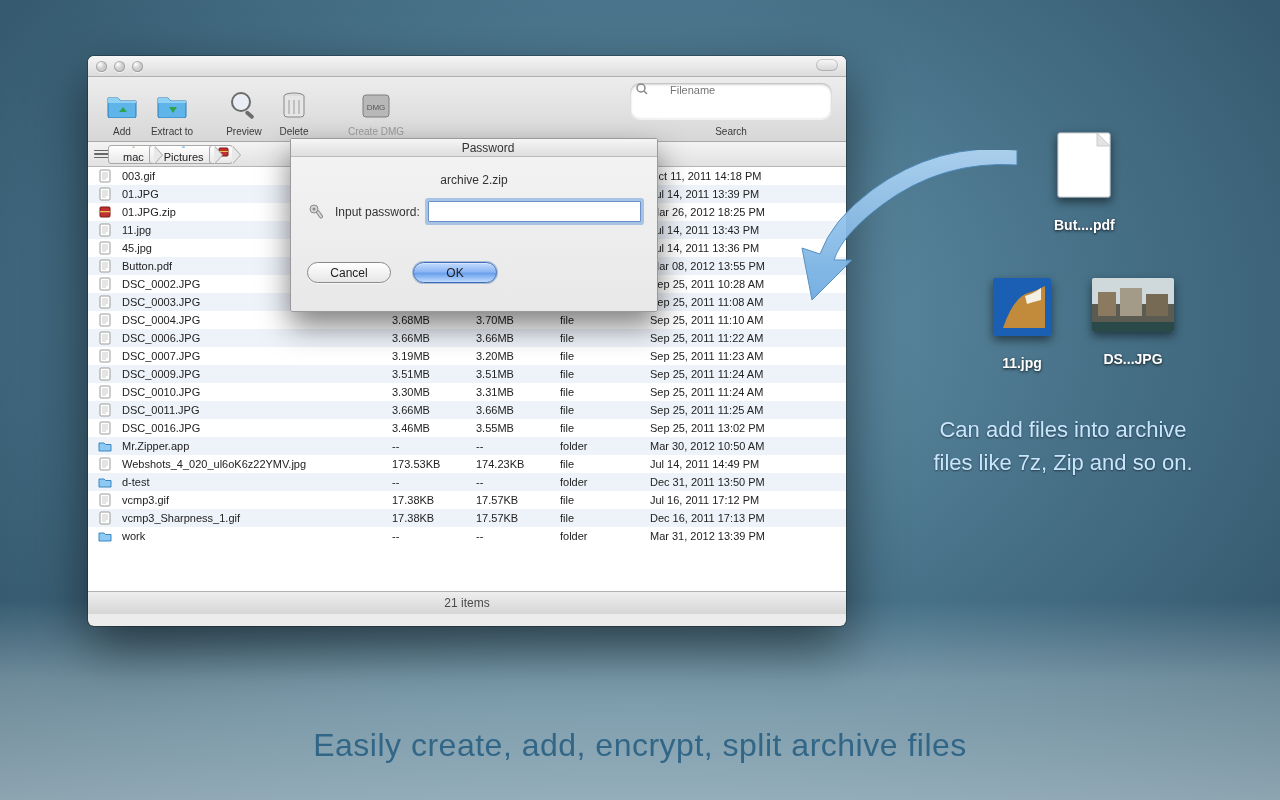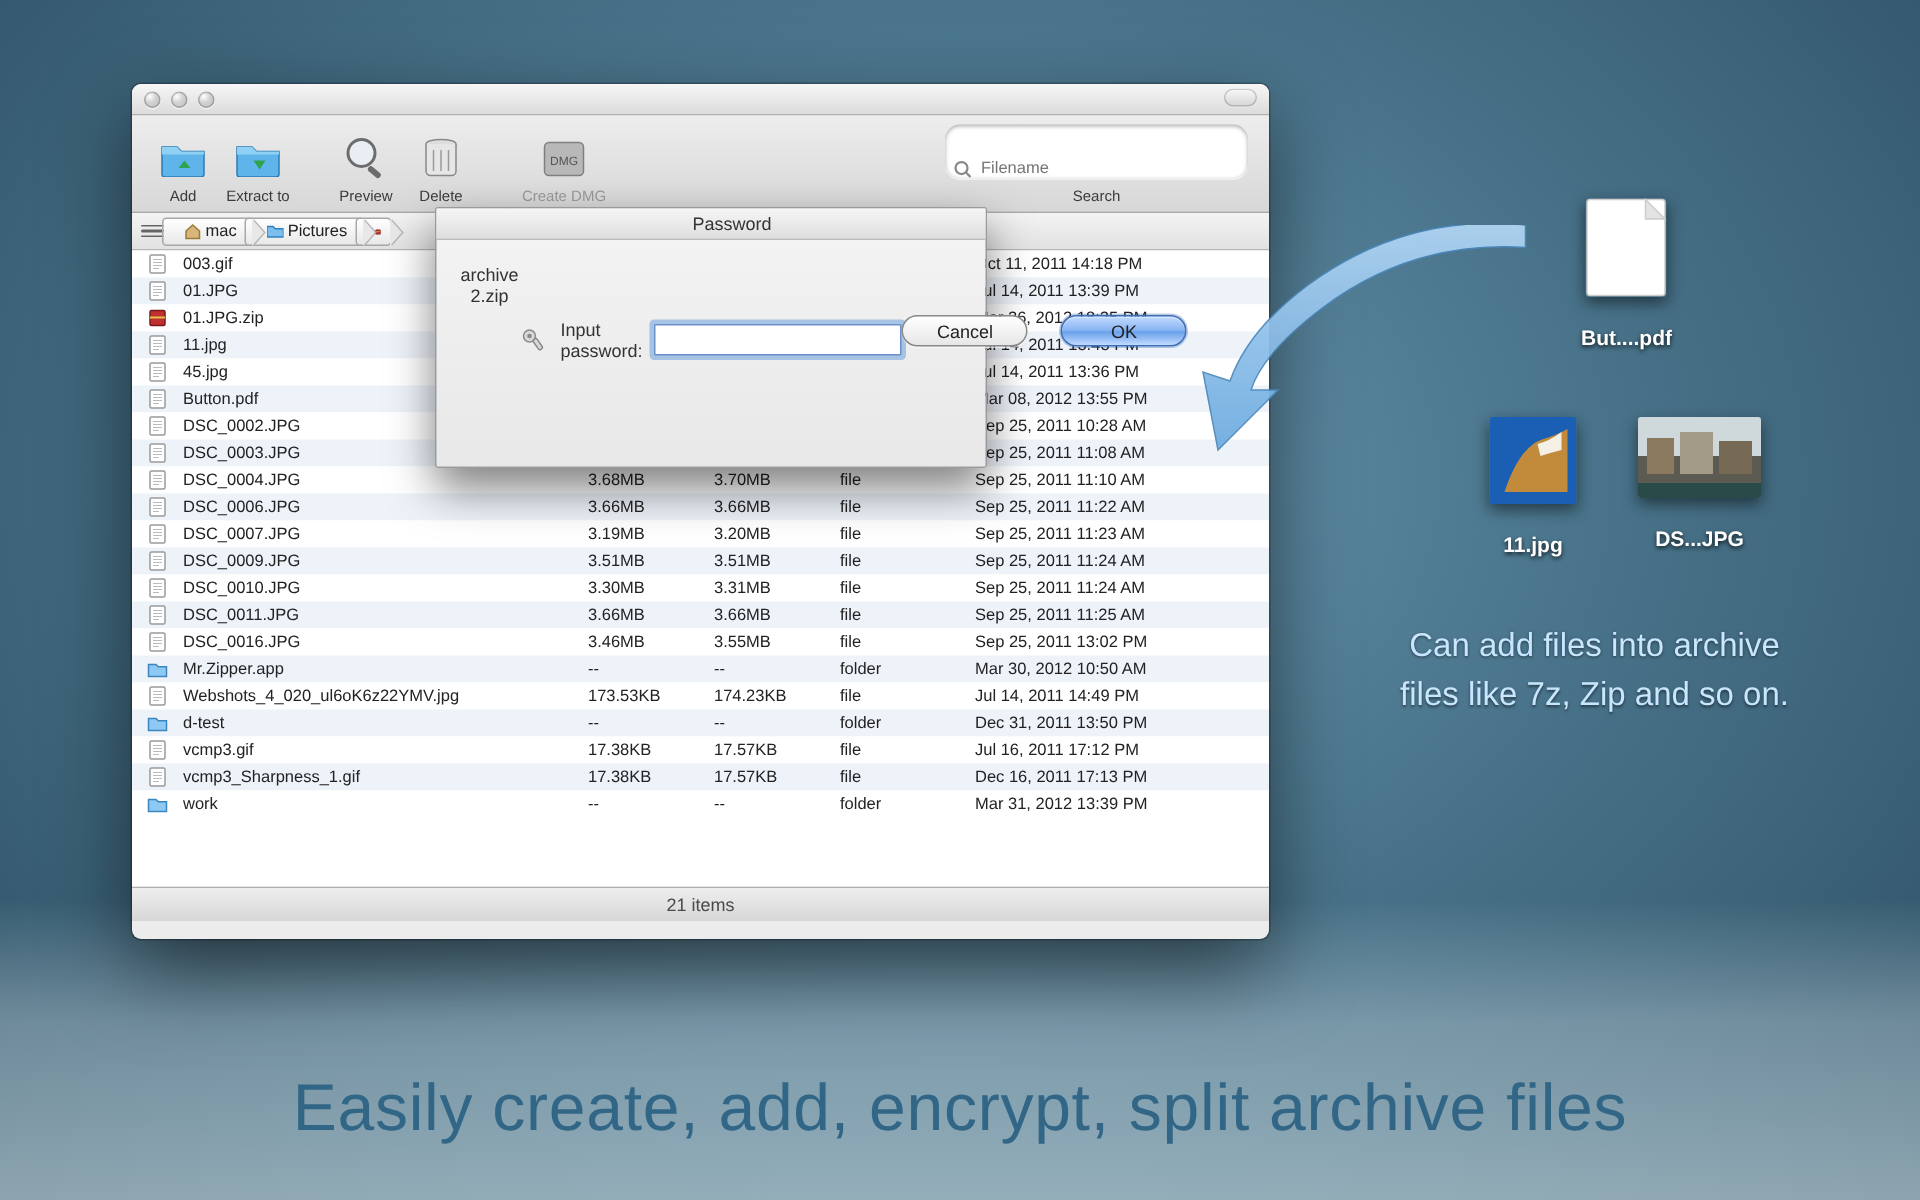--- a/index.html
+++ b/index.html
@@ -107,23 +107,23 @@
     align-items: center;
     gap: 2px;
   }
   .searchbox {
     width: 190px;
     height: 36px;
     border-radius: 10px;
     background: #fff;
     box-shadow: inset 0 1px 3px rgba(0,0,0,0.35), 0 1px 0 rgba(255,255,255,0.6);
     display: flex;
-    align-items: flex-end;
+    align-items: flex-start;
     padding: 0 6px;
-    gap: 4px;
+    gap: 20px;
   }
   .searchbox input {
     border: none;
     outline: none;
     background: transparent;
     font-size: 11px;
     color: #888;
     flex: 1;
   }
 
@@ -156,21 +156,21 @@
     align-items: center;
     height: 17px;
     padding: 0 10px 0 14px;
     background: linear-gradient(to bottom, #fff, #e8e8e8);
     border: 1px solid #a8a8a8;
     border-radius: 3px;
     position: relative;
     font-size: 11px;
     gap: 3px;
   }
-  .crumb:not(:first-of-type) { margin-left: -8px; }
+  .crumb:not(:first-of-type) { margin-left: -8px; flex-direction: column; }
   .crumb::after {
     content: "";
     position: absolute;
     right: -8px;
     top: 0;
     width: 0;
     height: 0;
     border-top: 9px solid transparent;
     border-bottom: 9px solid transparent;
     border-left: 8px solid #e8e8e8;
@@ -254,21 +254,21 @@
     justify-content: center;
     font-size: 12px;
     font-weight: normal;
     color: #333;
     padding-left: 28px;
   }
   .sheet-body {
     flex: 1;
     padding: 10px 16px 28px 16px;
     display: flex;
-    flex-direction: row;
+    flex-direction: column;
     font-size: 12px;
     color: #333;
   }
   .sheet-body .archive-name {
     text-align: center;
     margin: 6px 0 14px 0;
   }
   .pw-row {
     display: flex;
     align-items: center;
@@ -350,21 +350,21 @@
     line-height: 1.5;
     text-shadow: 0 1px 2px rgba(0,0,0,0.5);
   }
 
   .tagline {
     position: absolute;
     left: 0;
     right: 0;
     bottom: 36px;
     text-align: center;
-    font-size: 44px;
+    font-size: 32px;
     color: #326687;
     letter-spacing: 0.5px;
   }
 
   
   .fi {
     width: 14px;
     height: 14px;
     display: inline-block;
   }

